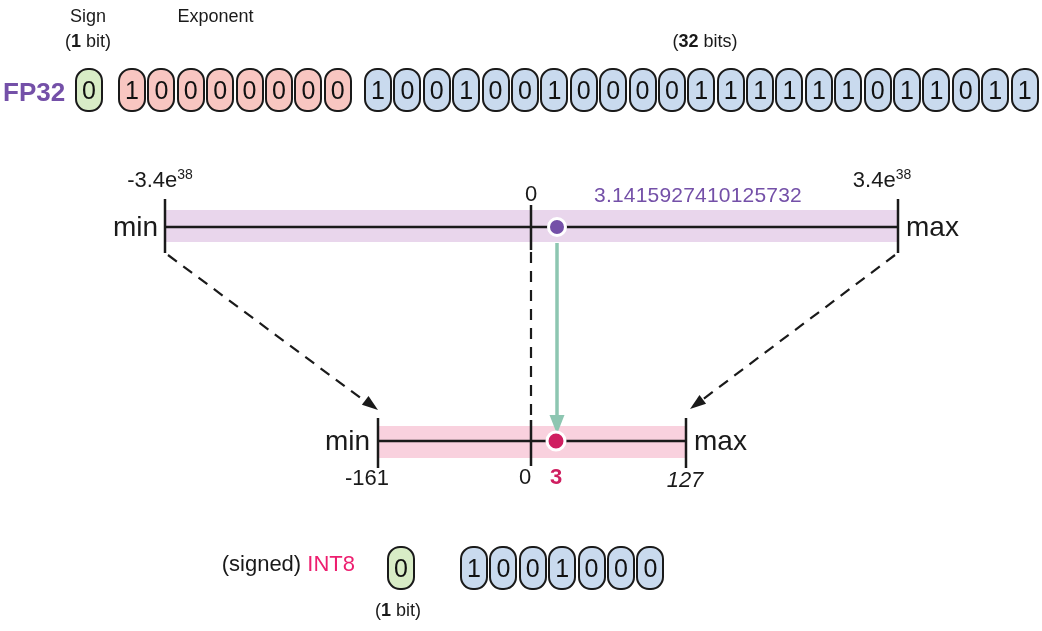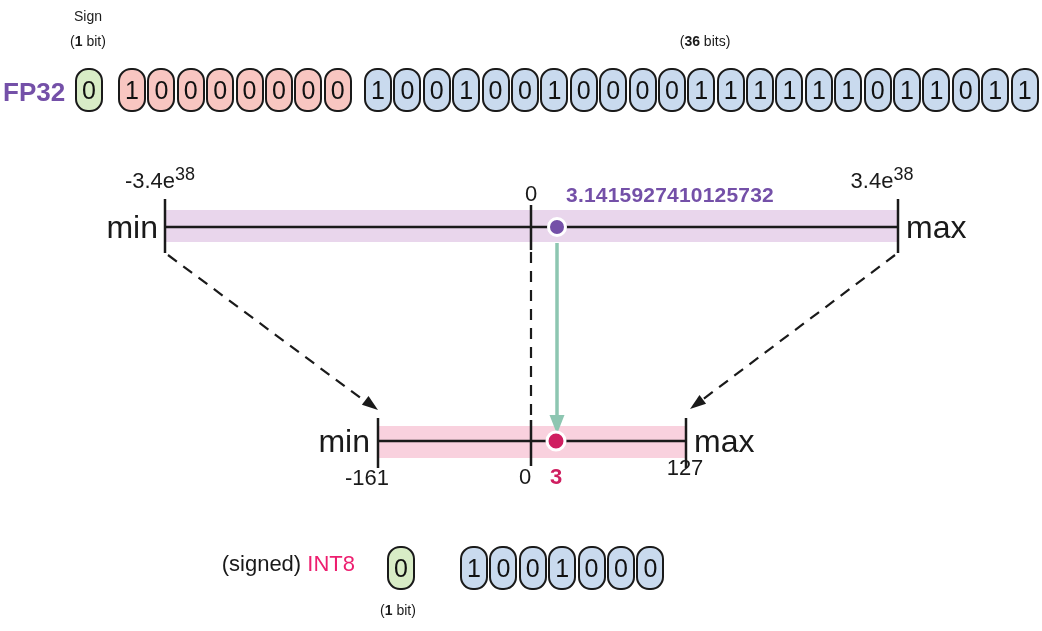--- a/index.html
+++ b/index.html
@@ -3,59 +3,60 @@
 <meta charset="utf-8">
 <style>
   html,body{margin:0;padding:0;background:#fff;}
   .canvas{
     position:relative;width:1042px;height:631px;background:#fff;overflow:hidden;
     font-family:"Liberation Sans", sans-serif;color:#1a1a1a;
   }
   .abs{position:absolute;}
   .ctr{text-align:center;}
   .rgt{text-align:right;}
-  .hlabel{font-size:14px;line-height:24px;}
+  .hlabel{font-size:18px;line-height:24px;}
   .hlabel b{font-weight:bold;}
   .cells{display:flex;gap:1.4px;}
   .cell{
     width:28px;height:44px;flex:0 0 auto;
     border:2.2px solid #1a1a1a;border-radius:13px;box-sizing:border-box;
     display:flex;align-items:center;justify-content:center;
     font-size:25px;color:#111;
   }
   .cell.green{background:var(--green-cell,#d8ecc6);}
   .cell.pink{background:var(--pink-cell,#f8c6c1);}
   .cell.blue{background:var(--blue-cell,#c9daee);}
   .fp32-label{font-size:26px;font-weight:bold;color:var(--purple,#7450a8);}
   .band{position:absolute;}
   .band.lavender{background:var(--lavender-band,#e9d6ec);}
   .band.pinkband{background:var(--pink-band,#f9d1de);}
-  .minmax{font-size:32px;line-height:26px;}
+  .minmax{font-size:28px;line-height:26px;}
   .rangeval{font-size:22px;line-height:24px;}
-  .rangeval sup{font-size:18px;}
-  .pi-value{font-size:21px;font-weight:bold;color:var(--purple,#7450a8);letter-spacing:.2px;}
+  .rangeval sup{font-size:14px;}
+  .pi-value{font-size:21px;font-weight:normal;color:var(--purple,#7450a8);letter-spacing:.2px;margin-left:28px;}
   .q-value{font-size:22px;font-weight:bold;color:var(--crimson,#cf1e60);}
   .signed-int8{font-size:22px;}
   .signed-int8 .int8{font-weight:normal;color:var(--pink-magenta,#ed1e6f);}
   svg{position:absolute;left:0;top:0;pointer-events:none;}
   .blk{stroke:#1a1a1a;}
   .dash{stroke:#1a1a1a;stroke-dasharray:11 8;}
   .teal{stroke:var(--teal-arrow,#8dc6b1);}
   .tealfill{fill:var(--teal-arrow,#8dc6b1);}
 </style>
 </head>
 <body>
 
 <div class="canvas">
 
   <div class="abs ctr hlabel" style="left:38px;top:4px;width:100px;">Sign</div>
   <div class="abs ctr hlabel" style="left:38px;top:29px;width:100px;"><span>(</span><b>1</b><span> bit)</span></div>
 
+  <div class="abs ctr hlabel" style="left:133px;top:4px;width:165px;">Exponent</div>
 
-  <div class="abs ctr hlabel" style="left:505px;top:29px;width:400px;"><span>(</span><b>36</b><span> bits)</span></div>
+  <div class="abs ctr hlabel" style="left:505px;top:29px;width:400px;"><span>(</span><b>32</b><span> bits)</span></div>
 
   <div class="abs fp32-label" style="left:3px;top:77px;">FP32</div>
   <div class="abs cells" style="left:75px;top:68px;">
       <span class="cell green">0</span>
     </div>
   <div class="abs cells" style="left:118px;top:68px;">
       <span class="cell pink">1</span>
       <span class="cell pink">0</span>
       <span class="cell pink">0</span>
       <span class="cell pink">0</span>
@@ -125,21 +126,21 @@
   <div class="abs ctr rangeval" style="left:110px;top:162px;width:100px;"><span>-3.4e</span><sup>38</sup></div>
   <div class="abs ctr rangeval" style="left:832px;top:162px;width:100px;"><span>3.4e</span><sup>38</sup></div>
   <div class="abs ctr rangeval" style="left:519px;top:182px;width:24px;">0</div>
   <div class="abs pi-value" style="left:566px;top:183px;">3.1415927410125732</div>
 
   <div class="abs rgt minmax" style="left:318px;top:428px;width:52px;">min</div>
   <div class="abs minmax" style="left:694px;top:428px;width:60px;">max</div>
   <div class="abs ctr rangeval" style="left:336px;top:466px;width:62px;">-161</div>
   <div class="abs ctr rangeval" style="left:510px;top:465px;width:30px;">0</div>
   <div class="abs ctr q-value" style="left:545px;top:464px;width:22px;">3</div>
-  <div class="abs ctr rangeval" style="left:654px;top:456px;width:62px;">127</div>
+  <div class="abs ctr rangeval" style="left:654px;top:468px;width:62px;font-style:italic;">127</div>
 
   <div class="abs rgt signed-int8" style="left:155px;top:551px;width:200px;"><span>(signed)</span><span>&nbsp;</span><span class="int8">INT8</span></div>
   <div class="abs cells" style="left:387px;top:546px;">
       <span class="cell green">0</span>
     </div>
   <div class="abs cells" style="left:460px;top:546px;">
       <span class="cell blue">1</span>
       <span class="cell blue">0</span>
       <span class="cell blue">0</span>
       <span class="cell blue">1</span>

